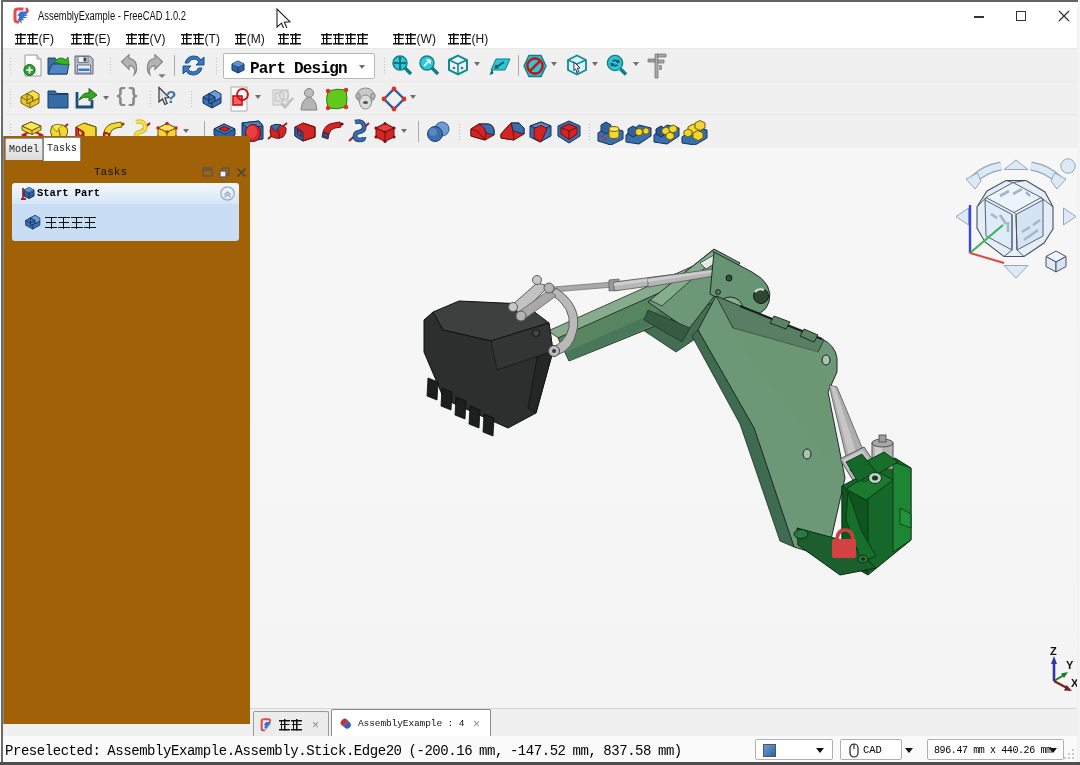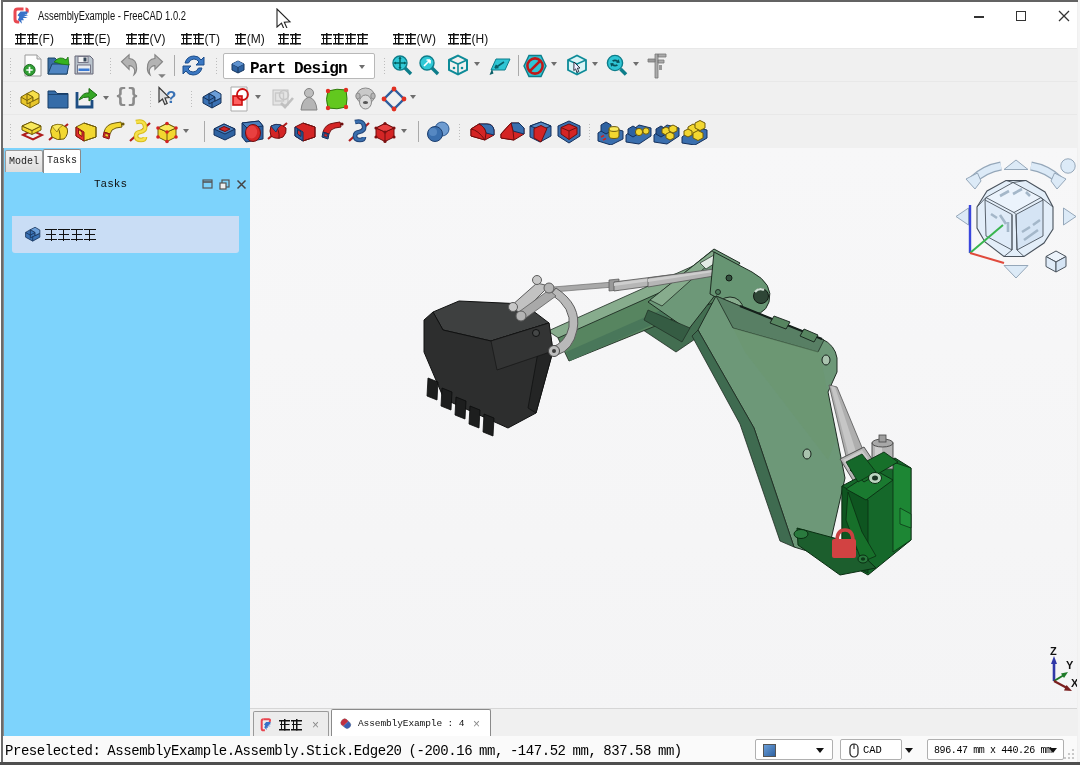--- a/index.html
+++ b/index.html
@@ -21,21 +21,21 @@
 .tbrow{left:3px;width:1074px;height:33px;background:#f0f0f0;border-top:1px solid #e8e8e8}
 #tb1{top:48px}#tb2{top:81px}#tb3{top:114px}
 .grip{position:absolute;top:8px;width:4px;height:18px;background-image:radial-gradient(circle,#bdbdbd .8px,transparent 1px);background-size:3px 3px}
 .vsep{position:absolute;top:6px;width:1px;height:21px;background:#aaa}
 .ic{position:absolute}
 .dd{position:absolute;width:0;height:0;border-left:3.5px solid transparent;border-right:3.5px solid transparent;border-top:4px solid #6e6e6e}
 
 #wbcombo{position:absolute;left:220px;top:4px;width:152px;height:26px;background:#fff;border:1px solid #b8b8b8;border-radius:2px}
 #wbcombo .txt{position:absolute;left:26px;top:6px;font-family:"Liberation Mono",monospace;font-size:16px;font-weight:bold;letter-spacing:-.8px;color:#000}
 
-#panel{left:3px;top:148px;width:247px;height:588px;background:#7dd3fc}
+#panel{left:3px;top:136px;width:247px;height:588px;background:#a16207}
 #ptabs{position:absolute;left:0;top:2px;height:24px}
 .ptab{position:absolute;top:0;height:22px;border:1px solid #9b9b9b;border-bottom:0;border-radius:2px 2px 0 0;font-family:"Liberation Mono",monospace;font-size:10px;color:#222;text-align:center;padding-top:5px}
 #tabmodel{left:2px;width:38px;background:linear-gradient(#f4f4f4,#dcdcdc)}
 #tabtasks{left:40px;width:38px;height:24px;top:-1px;background:#fff;border-color:#8a8a8a;z-index:2}
 #dockhead{position:absolute;left:0;top:26px;width:247px;height:20px}
 #dockhead .t{position:absolute;left:91px;top:4px;font-family:"Liberation Mono",monospace;font-size:11px;color:#111}
 #taskbox{position:absolute;left:9px;top:47px;width:227px;height:58px;border-radius:3px;overflow:hidden}
 #taskhead{position:absolute;left:0;top:0;width:227px;height:21px;background:linear-gradient(180deg,#f4f9ff,#d5e5f7)}
 #taskhead .t{position:absolute;left:25px;top:4px;font-family:"Liberation Mono",monospace;font-size:10.5px;font-weight:bold;color:#000}
 #taskbody{position:absolute;left:0;top:21px;width:227px;height:37px;background:#c9ddf5}
@@ -412,20 +412,33 @@
         </svg>
       <svg class="abs" style="left:216px;top:5px" width="11" height="11">
           <rect x="3" y="1" width="7" height="7" fill="none" stroke="#555" stroke-width="1.2"></rect>
           <rect x="1" y="4" width="6" height="6" fill="#f0f0f0" stroke="#555" stroke-width="1.2"></rect>
         </svg>
       <svg class="abs" style="left:233px;top:5px" width="11" height="11">
           <path d="M1.5 1.5 L9.5 9.5 M9.5 1.5 L1.5 9.5" stroke="#444" stroke-width="1.5"></path>
         </svg>
     </div>
     <div id="taskbox">
+      <div id="taskhead">
+        <svg class="abs" style="left:7px;top:2px" width="18" height="18" viewBox="0 0 18 18">
+            <path d="M4 3 L4 15 M2 14 L7 14" stroke="#b02020" stroke-width="1.8"></path>
+            <path d="M5 5 L10 2.5 L15 5 L15 11 L10 13.5 L5 11 Z" fill="#2e5e9c" stroke="#16365e"></path>
+            <path d="M5 5 L10 7.5 L15 5 M10 7.5 L10 13.5" fill="none" stroke="#16365e"></path>
+            <path d="M5 5 L10 2.5 L15 5 L10 7.5 Z" fill="#5e92d0"></path>
+          </svg>
+        <div class="t">Start Part</div>
+        <svg class="abs" style="left:208px;top:3px" width="15" height="15" viewBox="0 0 15 15">
+            <circle cx="7.5" cy="7.5" r="6.7" fill="none" stroke="#9ab" stroke-width="1.2"></circle>
+            <path d="M4.5 8.7 L7.5 5.9 L10.5 8.7 M4.5 11.2 L7.5 8.4 L10.5 11.2" fill="none" stroke="#9ab" stroke-width="1.2"></path>
+          </svg>
+      </div>
       <div id="taskbody">
         <svg class="abs" style="left:12px;top:9px" width="19" height="18" viewBox="0 0 24 22">
             <path d="M2 9 L8 5.5 L14 9 L14 13 L20 10 L20 15 L11 20 L2 15 Z" fill="#3a72b5" stroke="#163258"></path>
             <path d="M2 9 L8 12.5 L8 5.5 M8 12.5 L14 9 M8 12.5 L8 16 L14 13 M11 20 L11 14" fill="none" stroke="#163258"></path>
             <path d="M8 5.5 L14 2.5 L20 6 L20 10 L14 13 L14 9 Z" fill="#6b9ed8" stroke="#163258"></path>
           </svg>
         <div class="t"><i class="cj cjL"></i><i class="cj cjL"></i><i class="cj cjL"></i><i class="cj cjL"></i></div>
       </div>
     </div>
   </div>

